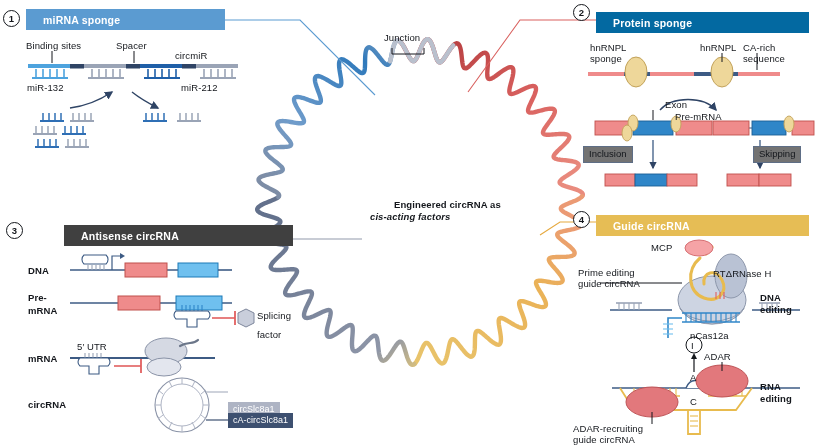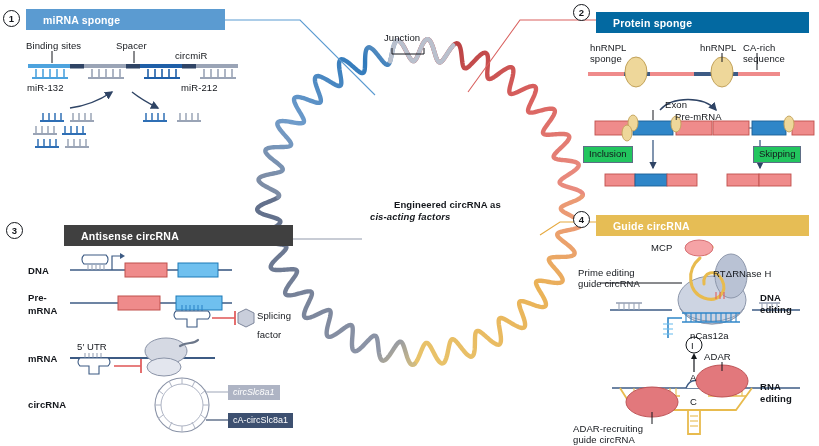--- a/index.html
+++ b/index.html
@@ -58,21 +58,21 @@
   .chip {
     position: absolute;
     font-size: 9px;
     padding: 2px 5px 2.5px 5px;
     line-height: 10px;
     white-space: nowrap;
   }
   .chip.gray { background: #aeb4c4; color: #ffffff; }
   .chip.navy { background: #3d5070; color: #ffffff; }
   .chip.outline {
-    background: #22c55e;
+    background: #737373;
     border: 1px solid #5e6e86;
     color: #14171c;
     font-size: 9.5px;
   }
 </style>
 </head>
 <body>
 
 <div id="figure">
 
@@ -410,21 +410,21 @@
   </svg>
 
   <div class="lbl bold" style="left:28px; top:265px;">DNA</div>
   <div class="lbl bold" style="left:28px; top:292px;">Pre-</div>
   <div class="lbl bold" style="left:28px; top:305px;">mRNA</div>
   <div class="lbl bold" style="left:28px; top:353px;">mRNA</div>
   <div class="lbl bold" style="left:28px; top:399px;">circRNA</div>
   <div class="lbl" style="left:77px; top:341px;">5′ UTR</div>
   <div class="lbl" style="left:257px; top:310px;">Splicing</div>
   <div class="lbl" style="left:257px; top:321px;margin-top:8px;">factor</div>
-  <div class="chip gray" style="left:228px; top:385px;font-style:italic;">circSlc8a1</div>
+  <div class="chip gray" style="left:228px; top:402px;">circSlc8a1</div>
   <div class="chip navy" style="left:228px; top:413px;">cA-circSlc8a1</div>
 
   <div class="num-circle" style="left:573px; top:211px;">4</div>
   <div class="panel-head" style="left:596px; top:215px; width:213px; background:#e6bd55;">Guide circRNA</div>
 
   <svg class="layer" width="819" height="446">
 
     <g>
 
       <ellipse cx="712" cy="300" rx="34" ry="24" fill="#cdd4e2" stroke="#8d97ab" stroke-width="1"></ellipse>

